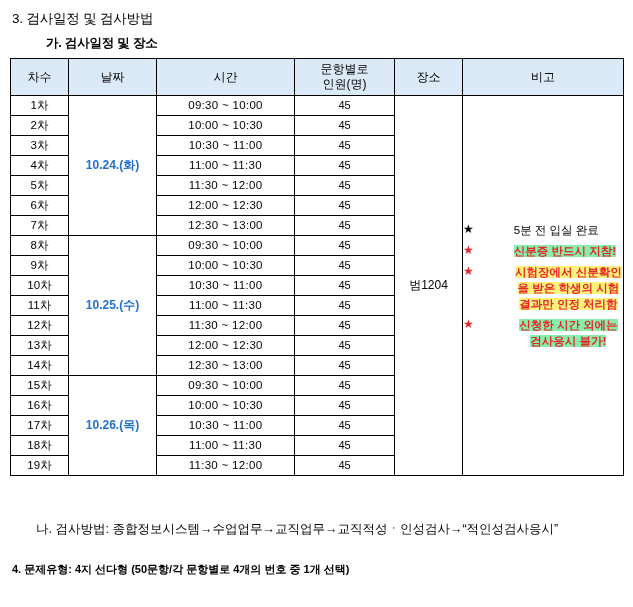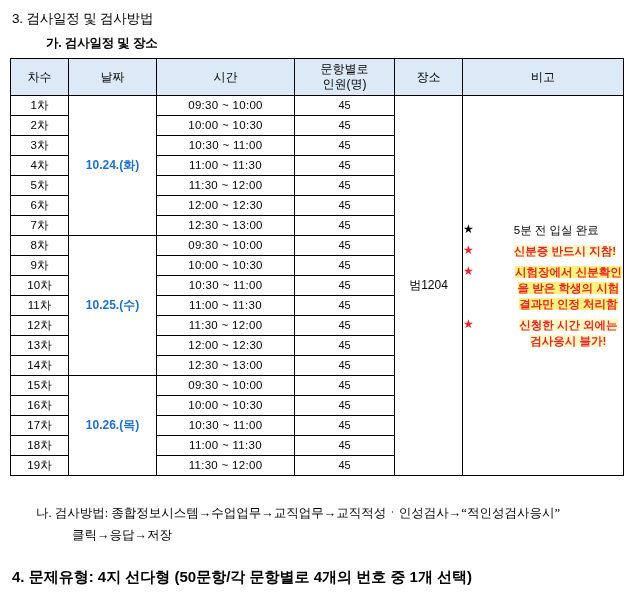--- a/index.html
+++ b/index.html
@@ -98,37 +98,36 @@
   }
   .star.black { color: #000000; }
   .star.red { color: #e8262a; }
   .note-text { line-height: 16px; padding-left: 36px; }
   .note-text .hl {
     background: #fff27a;
     color: #e8262a;
     font-weight: bold;
   }
   .note-text .hl-blue {
-    background: #fef9c3;
+    background: #86efac;
     color: #e8262a;
     font-weight: bold;
   }
   .note-text .plain { color: #000000; }
 
   .section-b {
-    margin: 26px 0 0 0;
+    margin: 42px 0 0 0;
     font-size: 12.5px;
     line-height: 22px;
-    font-family: Liberation Serif, serif;
   }
   .section-b .indent1 { margin-left: 26px; }
   .section-b .indent2 { margin-left: 62px; }
   .heading-4 {
     margin: 22px 0 0 2px;
-    font-size: 15px;
+    font-size: 11px;
     font-weight: bold;
   }
 </style>
 </head>
 <body>
 
 <div class="page">
 
   <div class="heading-1">3. 검사일정 및 검사방법</div>
   <div class="heading-2">가. 검사일정 및 장소</div>
@@ -276,18 +275,17 @@
       <tr>
         <td class="cha">19차</td>
         <td class="time">11:30 ~ 12:00</td>
         <td class="cap">45</td>
       </tr>
     </tbody>
   </table>
 
   <div class="section-b">
     <div class="indent1">나. 검사방법: 종합정보시스템→수업업무→교직업무→교직적성ㆍ인성검사→“적인성검사응시”</div>
-    <div class="indent2">클릭→응답→저장</div>
   </div>
 
   <div class="heading-4">4. 문제유형: 4지 선다형 (50문항/각 문항별로 4개의 번호 중 1개 선택)</div>
 
 </div>
 
 </body></html>

